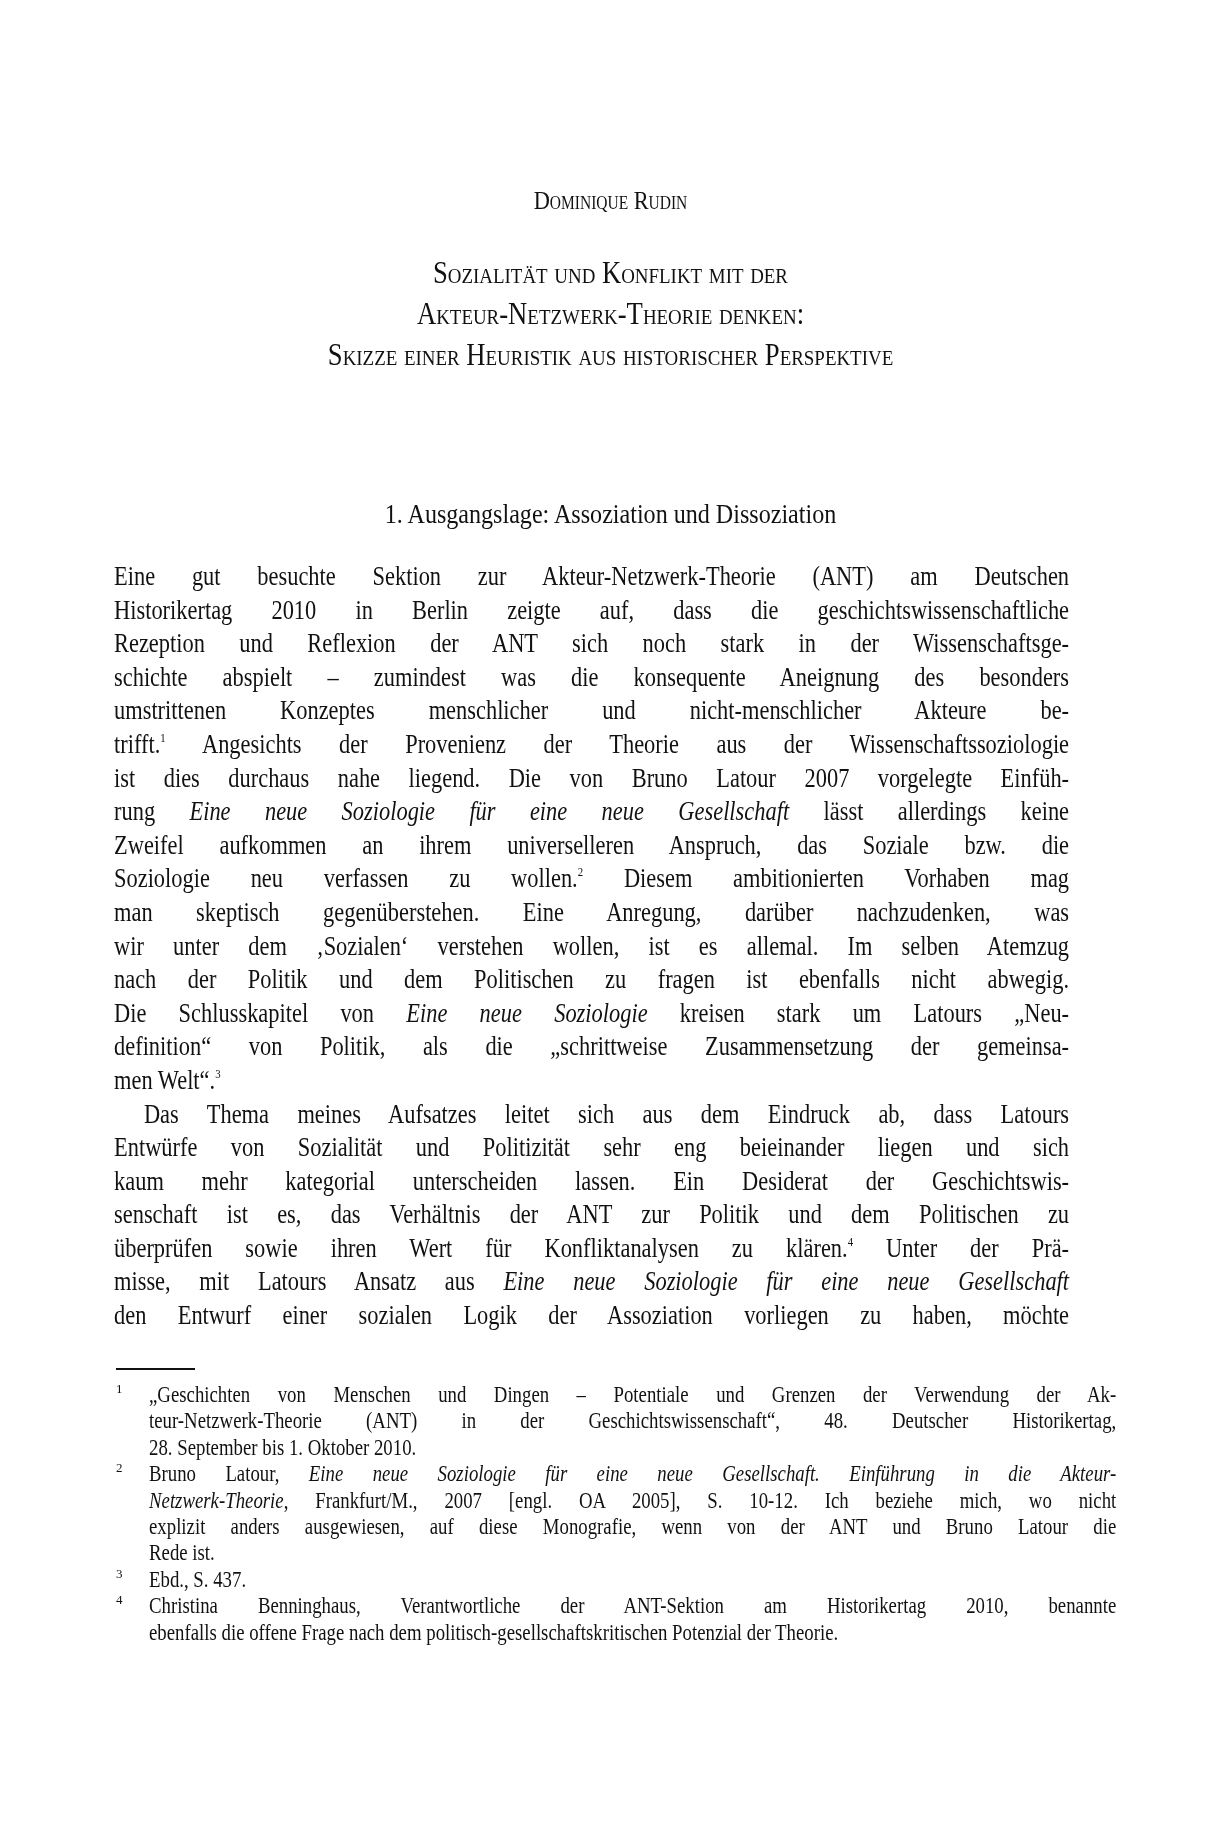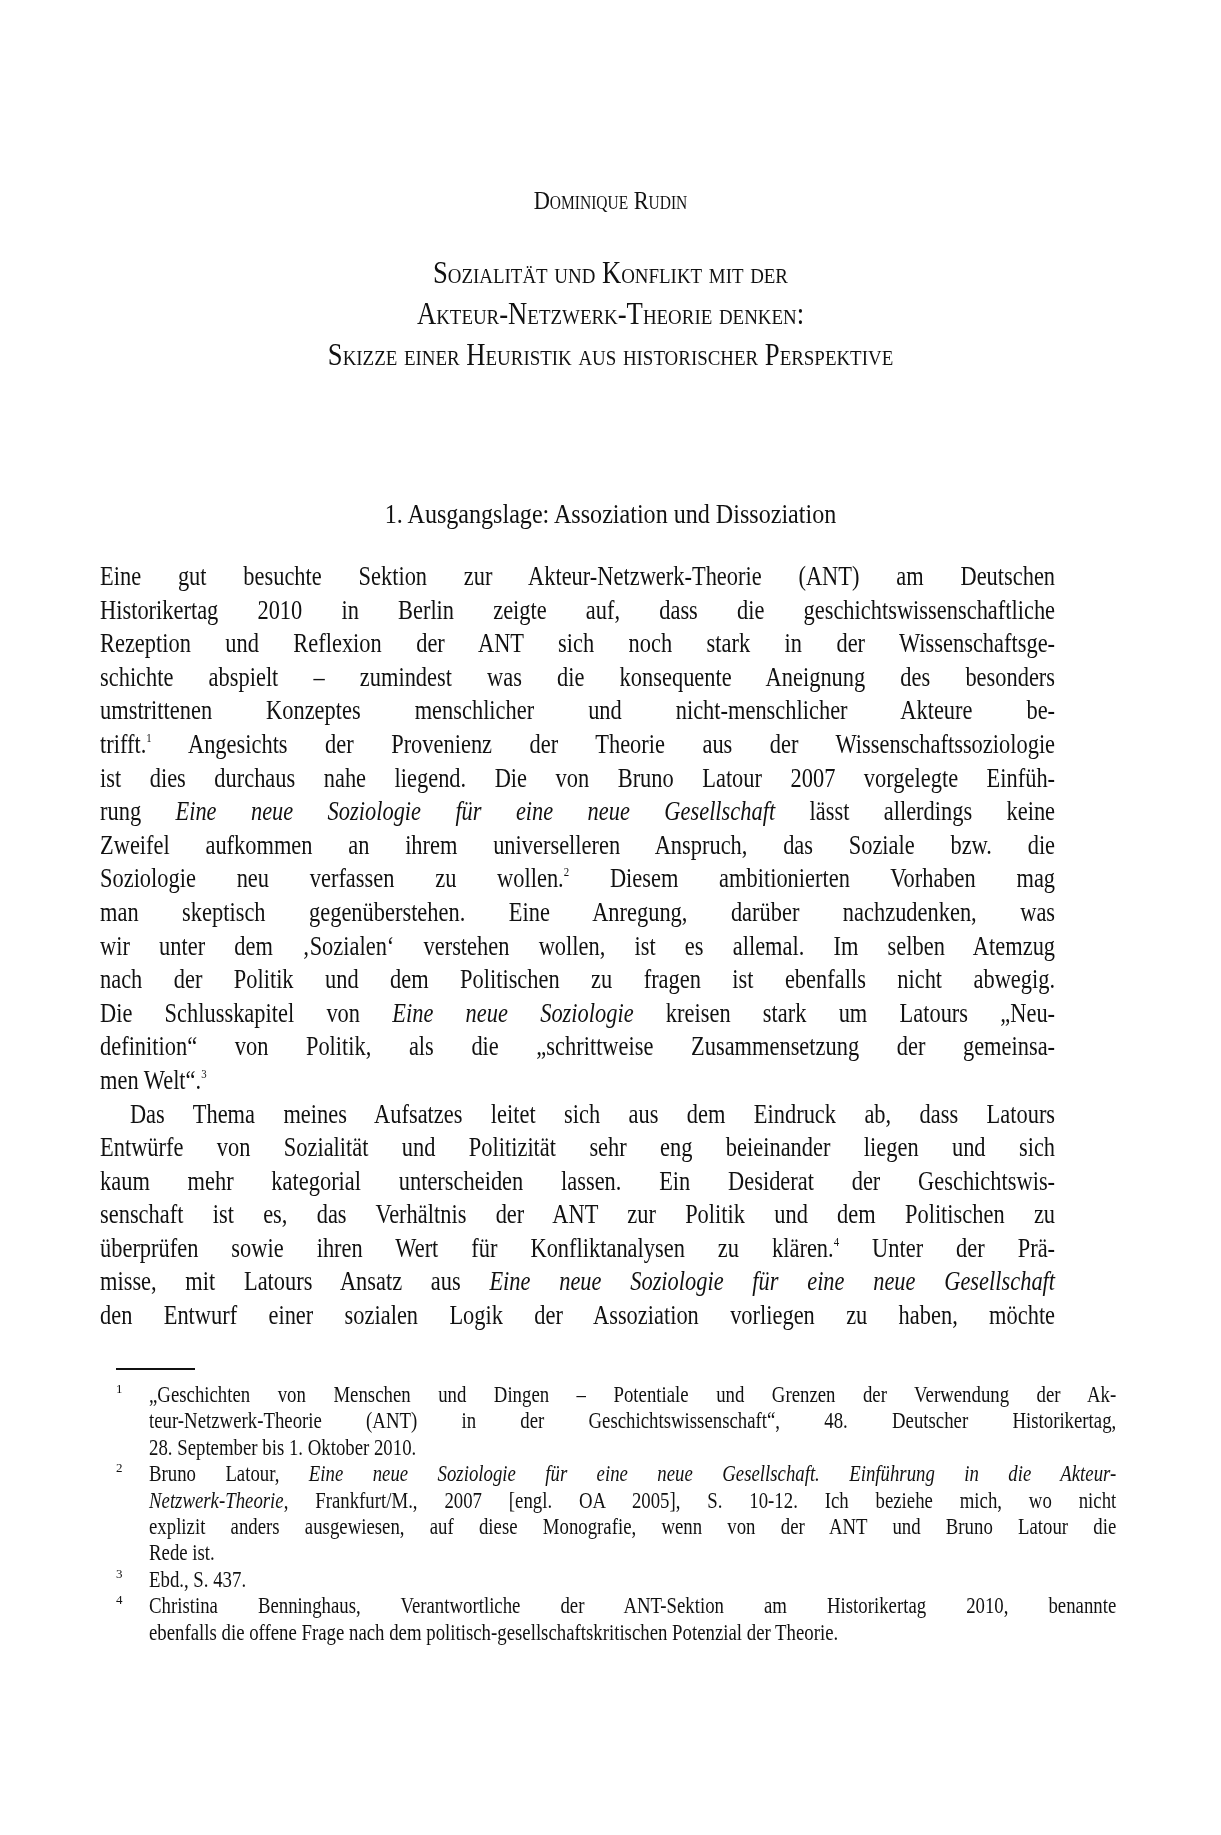--- a/index.html
+++ b/index.html
@@ -18,21 +18,21 @@
     position: absolute; top: 252px; left: 0; width: 1221px; text-align: center;
     font-size: 31px; line-height: 41px; font-variant: small-caps;
     transform: scaleX(0.86); transform-origin: center;
   }
   .section-heading {
     position: absolute; top: 498px; left: 0; width: 1221px; text-align: center;
     font-size: 28px; transform: scaleX(0.86); transform-origin: center;
   }
 
   .body-text {
-    position: absolute; top: 560px; left: 100px; width: 1000px;
+    position: absolute; top: 560px; left: 114px; width: 1000px;
     font-size: 27px; line-height: 33.6px;
   }
   .line {
     display: block; white-space: nowrap; text-align: justify; text-align-last: justify;
     width: 1150px; transform: scaleX(0.8305); transform-origin: left top;
     height: 33.6px; overflow: visible;
   }
   .line.last { text-align-last: left; }
   .line.indent { padding-left: 36px; width: 1114px; }
   .fnref { font-size: 13px; vertical-align: 11px; line-height: 0; }

